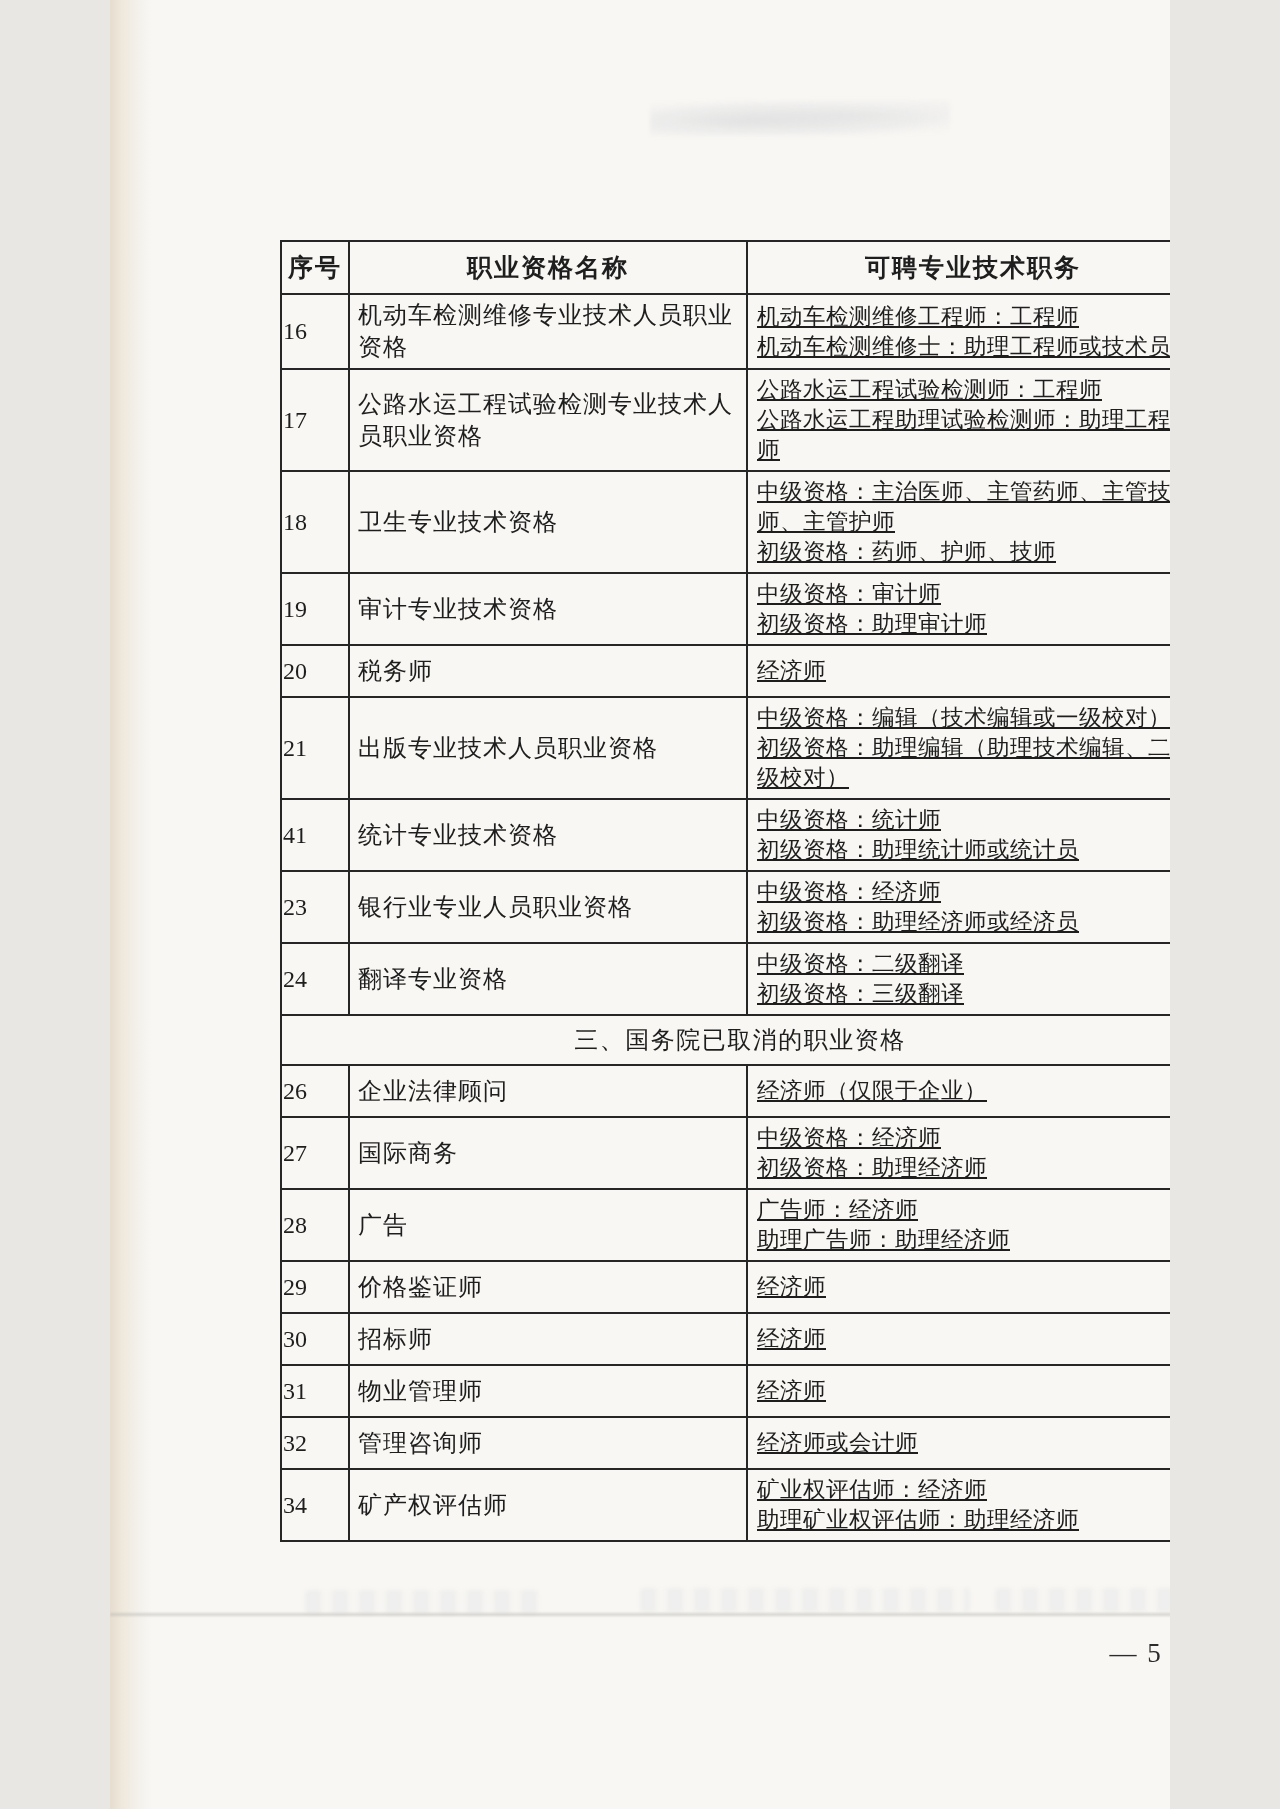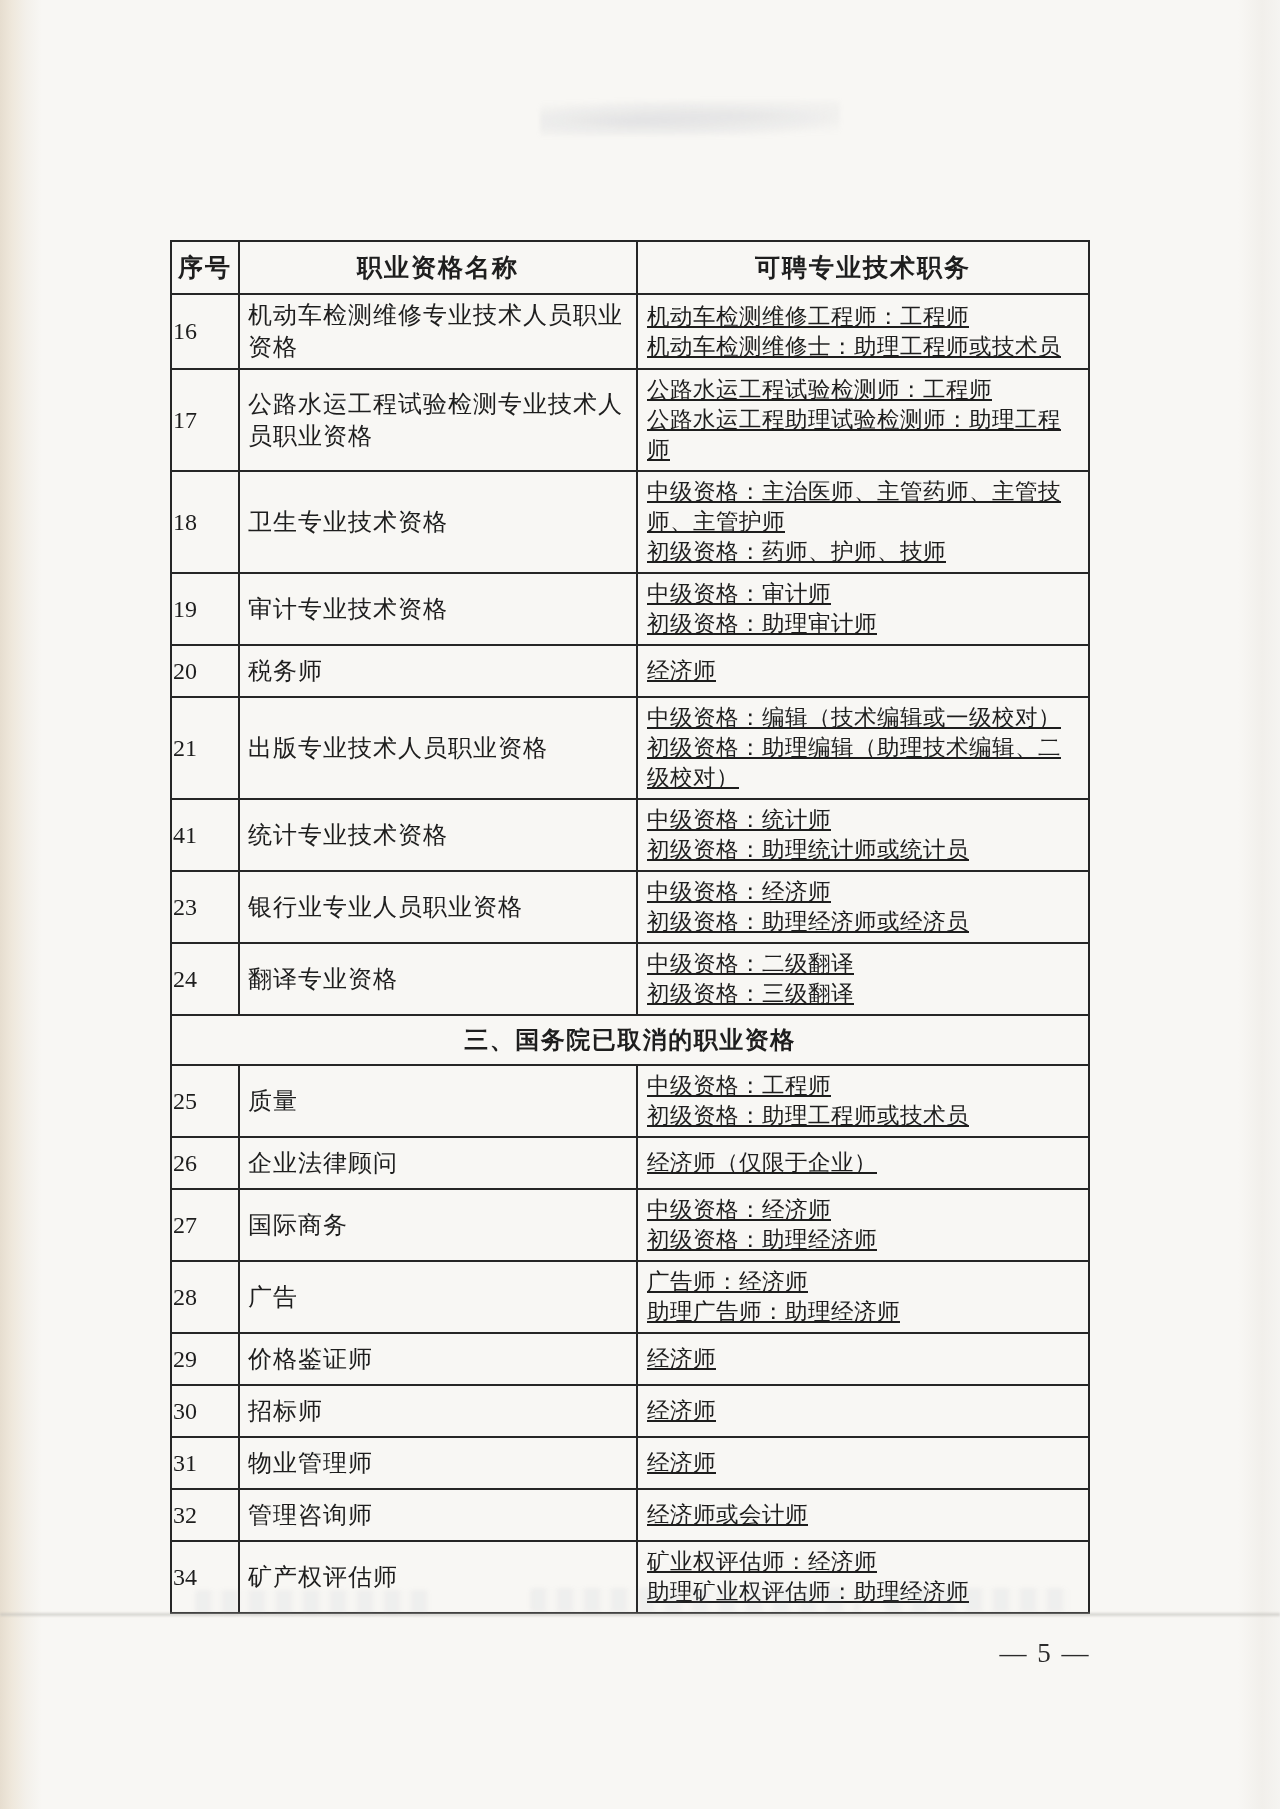--- a/index.html
+++ b/index.html
@@ -1,18 +1,18 @@
 <!DOCTYPE html>
 <html><head>
 <meta charset="utf-8">
 <style>
   html,body { margin:0; padding:0; background:#e9e7e3; }
   .page {
     position:relative;
-    width:1280px; height:1809px;
+    width:1060px; height:1809px;
     margin:0 auto;
     overflow:hidden;
     background:
       linear-gradient(90deg,
         #e6ddcf 0px, #efe8dc 12px, #f3f0ea 26px, #f8f7f4 42px,
         #f8f7f4 1238px, #f1efeb 1262px, #f5f4f1 1280px);
     font-family:"Liberation Serif","DejaVu Serif",serif;
     color:#1e1e1e;
   }
   .scan-table {
@@ -38,21 +38,21 @@
   td.name {
     font-size:24px; letter-spacing:1px;
     line-height:32px; padding:4px 6px 5px 8px;
   }
   td.pos {
     font-size:22.5px; letter-spacing:0.5px;
     line-height:30px; padding:5px 6px 5px 9px;
   }
   td.pos .pos-line { min-height:30px;text-decoration:underline; }
   tr.section-row td {
-    text-align:center; font-weight:bold; font-size:24px;
+    text-align:center; font-weight:normal; font-size:24px;
     letter-spacing:1.5px; padding:8px 4px; height:44px;
   }
   .page-number {
     position:absolute; left:975px; top:1638px; width:140px;
     font-size:27px; letter-spacing:2px; color:#2b2b2b;
     text-align:center; white-space:nowrap;
   }
   
   .bleed {
     position:absolute; height:24px; opacity:0.55;
@@ -165,28 +165,20 @@
           <td class="name">翻译专业资格</td>
           <td class="pos">
             <div class="pos-line">中级资格：二级翻译</div>
             <div class="pos-line">初级资格：三级翻译</div>
           </td>
         </tr>
         <tr class="section-row">
           <td colspan="3">三、国务院已取消的职业资格</td>
         </tr>
         <tr>
-          <td class="seq">25</td>
-          <td class="name">质量</td>
-          <td class="pos">
-            <div class="pos-line">中级资格：工程师</div>
-            <div class="pos-line">初级资格：助理工程师或技术员</div>
-          </td>
-        </tr>
-        <tr>
           <td class="seq">26</td>
           <td class="name">企业法律顾问</td>
           <td class="pos">
             <div class="pos-line">经济师（仅限于企业）</div>
           </td>
         </tr>
         <tr>
           <td class="seq">27</td>
           <td class="name">国际商务</td>
           <td class="pos">

